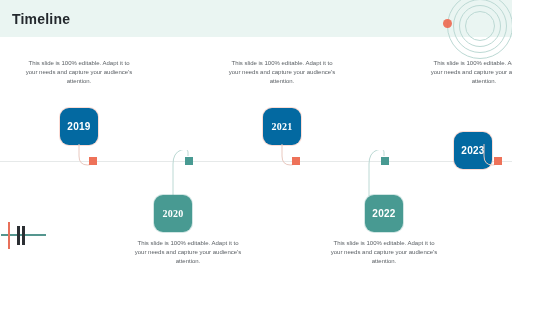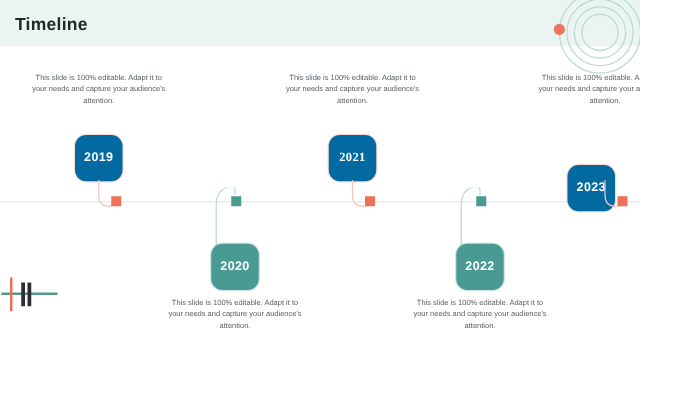--- a/index.html
+++ b/index.html
@@ -176,21 +176,21 @@
     <div class="marker coral" style="left:89px; top:157px;"></div>
   </div>
 
   <div class="milestone">
     <div class="marker teal" style="left:185px; top:157px;"></div>
     <div class="connector" style="left:165px; top:150px;">
       <svg width="36" height="48" viewBox="0 0 36 48">
         <path d="M23,6 L23,2 Q23,-2 16,0 Q8,3 8,14 L8,46" fill="none" stroke="#bcd9d4" stroke-width="1"></path>
       </svg>
     </div>
-    <div class="badge teal" style="left:169px; top:195px;">2020</div>
+    <div class="badge teal" style="left:154px; top:195px;font-family:Liberation Serif, serif;">2020</div>
     <div class="desc" style="left:131px; top:239px;">This slide is 100% editable. Adapt it to your needs and capture your audience's attention.</div>
   </div>
 
   <div class="milestone">
     <div class="desc" style="left:225px; top:59px;">This slide is 100% editable. Adapt it to your needs and capture your audience's attention.</div>
     <div class="badge coral" style="left:263px; top:108px;font-family:Liberation Serif, serif;">2021</div>
     <div class="connector" style="left:275px; top:144px;">
       <svg width="30" height="26" viewBox="0 0 30 26">
         <path d="M7,0 L7,12 Q7,21 15.5,21 Q22,21 22,14 L22,13" fill="none" stroke="#e9c9c0" stroke-width="1"></path>
       </svg>

